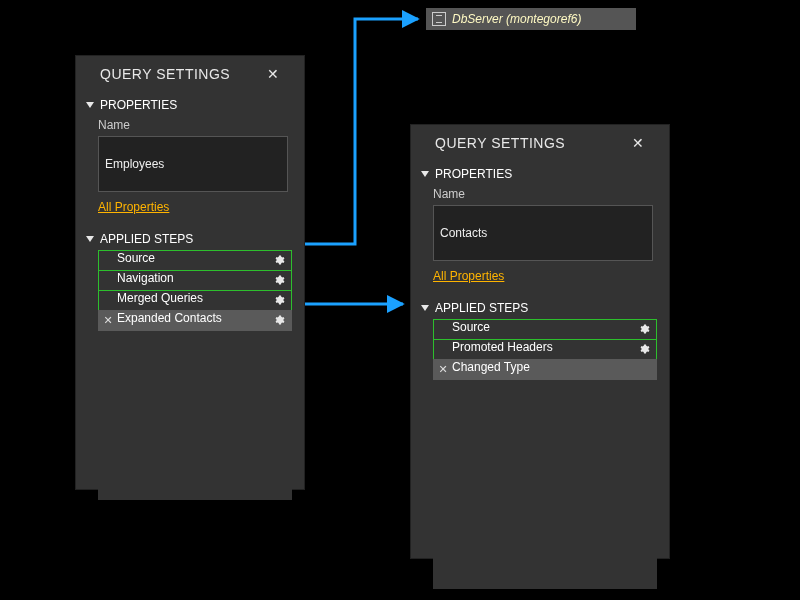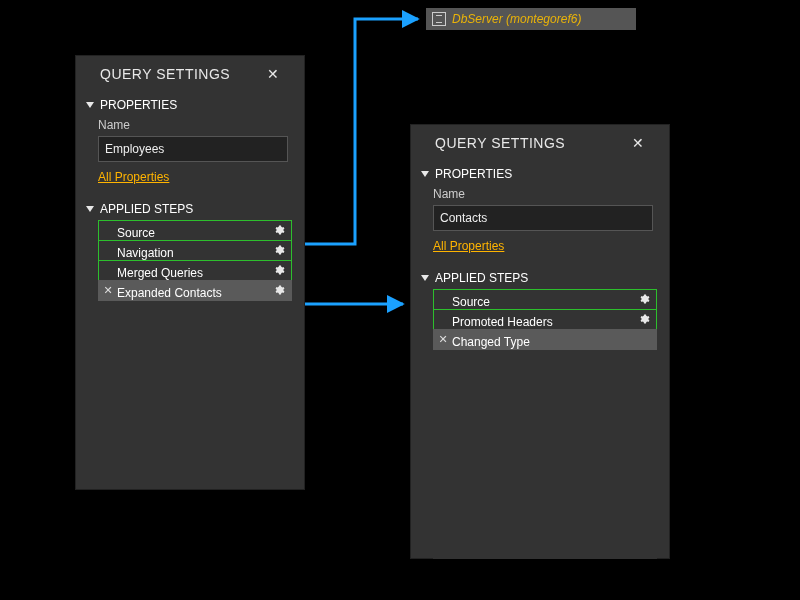--- a/index.html
+++ b/index.html
@@ -54,36 +54,36 @@
   .field-label {
     color:#ccc;
     padding:2px 0 4px 12px;
     font-size:12px;
   }
   .text-input {
     margin:0 0 6px 12px;
     background:#222;
     border:1px solid #555;
     color:#eee;
-    padding:5px 6px;
+    padding:20px 6px;
     font-size:12px;
     width:calc(100% - 18px);
     font-family:inherit;
   }
   .link {
     color:#ffb400;
     text-decoration:underline;
     cursor:pointer;
     font-size:12px;
     padding:2px 0 8px 12px;
     display:inline-block;
   }
   .step-row {
     position:relative;
-    display:flex; align-items:flex-end;
+    display:flex; align-items:flex-start;
     height:21px;
     padding:0 6px 0 18px;
     color:#fff;
     font-size:12px;
     border:1px solid #2dbf2d;
     margin-bottom:-1px;
     background:#333;
   }
   .step-row.nogreen {
     border:1px solid transparent;
@@ -104,21 +104,21 @@
   .steps-area {
     background:#333;
     margin-left:12px; margin-right:2px;
   }
   .steps-spacer { height:180px; }
   .db-tag {
     position:absolute;
     left:426px; top:8px;
     width:210px; height:22px;
     background:#555;
-    color:#eab308;
+    color:#fef9c3;
     font-style:italic;
     font-size:12px;
     display:flex; align-items:center;
     padding-left:6px;
   }
   .db-icon {
     display:inline-flex; width:14px; height:14px; margin-right:6px;
     border:1px solid #ccc; align-items:center; justify-content:center;
   }
   .db-icon::before{

